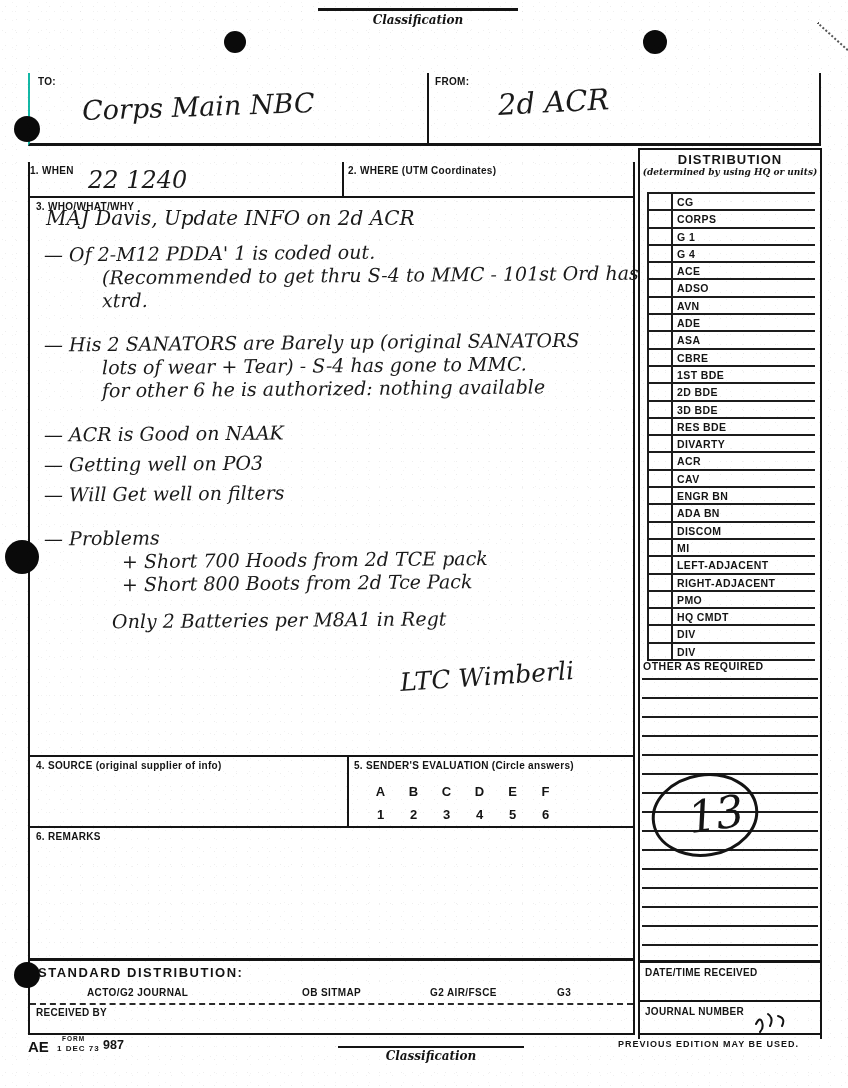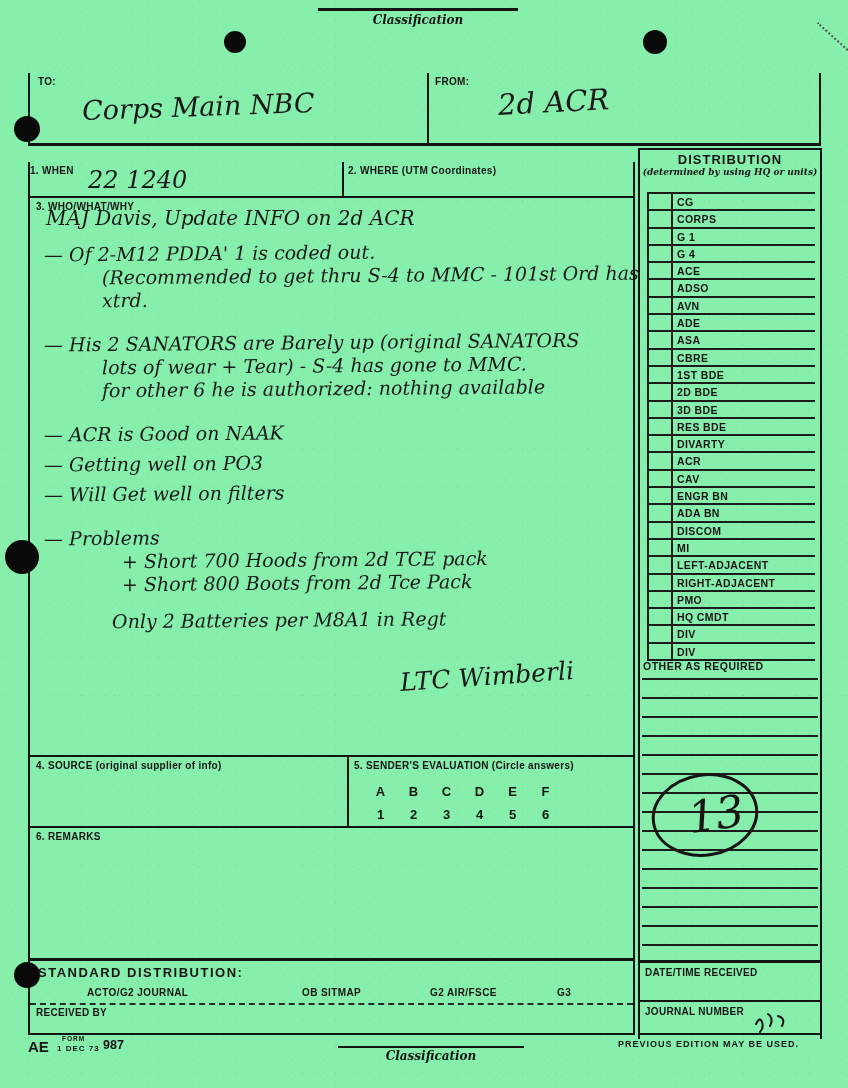--- a/index.html
+++ b/index.html
@@ -1,18 +1,18 @@
 <!DOCTYPE html>
 <html><head>
 <meta charset="utf-8">
 <style>
   html,body{margin:0;padding:0;background:#e8e8e8;}
   .page{
     position:relative;width:848px;height:1088px;margin:0 auto;
-    background:#86efac;color:#141414;overflow:hidden;
+    background:#ffffff;color:#141414;overflow:hidden;
     font-family:"Liberation Sans",sans-serif;
   }
   
   .page::after{
     content:"";position:absolute;inset:0;pointer-events:none;opacity:.55;
     background-image:
       radial-gradient(circle, rgba(0,0,0,.13) .5px, transparent .9px),
       radial-gradient(circle, rgba(0,0,0,.09) .5px, transparent .8px),
       radial-gradient(circle, rgba(0,0,0,.11) .5px, transparent 1px);
     background-size:11px 13px,17px 9px,13px 19px;
@@ -29,21 +29,21 @@
 
   
   .header-row{left:28px;top:40px;width:793px;height:33px;box-sizing:border-box;
     border-top:3px solid #141414;border-bottom:3px solid #141414;
     border-left:2px solid #141414;border-right:2px solid #141414;text-align:center;}
   .title{font-size:17px;font-weight:bold;letter-spacing:1px;margin-top:2px;}
   .subtitle{font-family:"DejaVu Serif",serif;font-style:italic;font-weight:bold;font-size:10px;margin-top:-1px;}
 
   
   .tofrom{left:28px;top:73px;width:793px;height:73px;box-sizing:border-box;
-    border-left:2px solid #0f172a;border-right:2px solid #141414;border-bottom:3px solid #141414;}
+    border-left:2px solid #14b8a6;border-right:2px solid #141414;border-bottom:3px solid #141414;}
   .tofrom .vdiv{position:absolute;left:397px;top:0;bottom:0;border-left:2px solid #141414;}
   .to-lbl{position:absolute;left:8px;top:3px;}
   .from-lbl{position:absolute;left:405px;top:3px;}
   .to-val{position:absolute;left:52px;top:18px;font-size:27px;transform:rotate(-2deg);}
   .from-val{position:absolute;left:468px;top:12px;font-size:29px;transform:rotate(-3deg);}
 
   
   .sect{left:28px;width:607px;box-sizing:border-box;border-left:2px solid #141414;border-right:2px solid #141414;}
   .event-head{top:146px;height:16px;border-bottom:2px solid #141414;text-align:center;}
   .event-head span{font-weight:bold;font-size:11px;letter-spacing:1px;}

